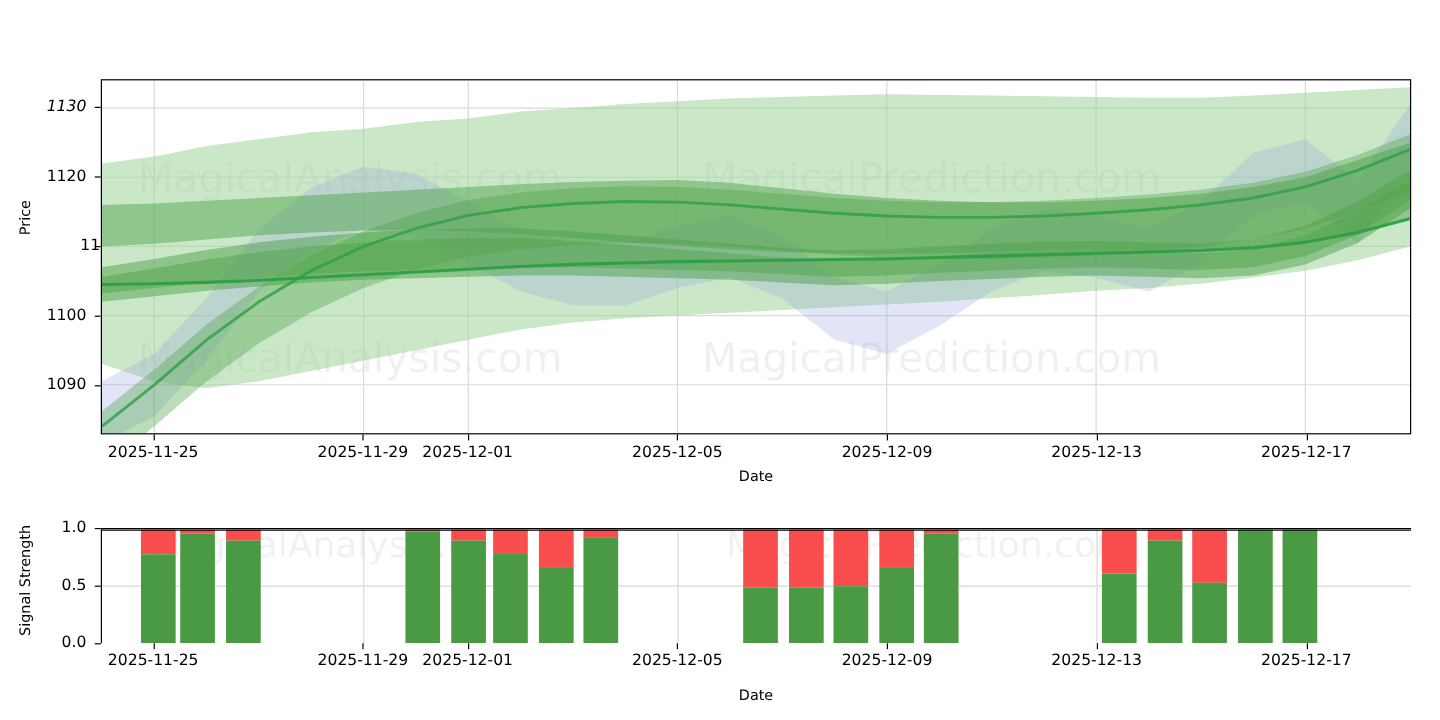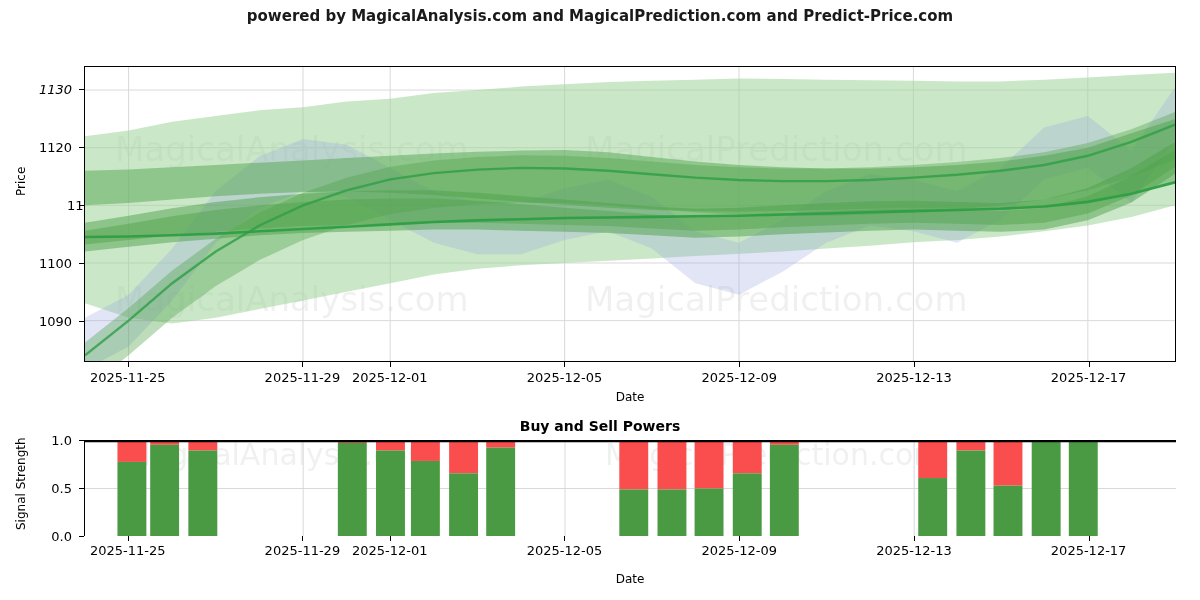--- a/index.html
+++ b/index.html
@@ -37,21 +37,20 @@
          transform:translateY(-50%);}
   .wm{position:absolute;font-size:34px;color:#000;opacity:.055;white-space:nowrap;
       pointer-events:none;font-weight:400;}
 </style>
 </head>
 <body>
 
 <div id="root">
 
   <div class="title-block">
-    <div class="title-line">powered by MagicalAnalysis.com and MagicalPrediction.com and Predict-Price.com</div>
   </div>
 
   <div class="ylabel-price">Price</div>
   <div id="price-ticks">
       <div class="ytick" style="top: 321.373px; left: 0px; width: 72px;">1090</div>
       <div class="ytick-mark" style="top: 321.373px; left: 79px;"></div>
       <div class="ytick" style="top: 263px; left: 0px; width: 72px;">1100</div>
       <div class="ytick-mark" style="top: 263.333px; left: 79px;"></div>
       <div class="ytick" style="top: 205.294px; left: 0px; width: 72px; padding-left: 28px;">1110</div>
       <div class="ytick-mark" style="top: 205.294px; left: 79px;"></div>
@@ -99,21 +98,20 @@
       <div class="xtick-lbl" style="left: 564.48px; top: 370px;">2025-12-05</div>
       <div class="xtick-mark" style="left: 739.2px; top: 362px;"></div>
       <div class="xtick-lbl" style="left: 739.2px; top: 370px;">2025-12-09</div>
       <div class="xtick-mark" style="left: 913.92px; top: 362px;"></div>
       <div class="xtick-lbl" style="left: 913.92px; top: 370px;">2025-12-13</div>
       <div class="xtick-mark" style="left: 1088.64px; top: 362px;"></div>
       <div class="xtick-lbl" style="left: 1088.64px; top: 370px;">2025-12-17</div>
     </div>
   <div class="xaxis-title" style="left:630px;top:390px;">Date</div>
 
-  <div id="signal-title">Buy and Sell Powers</div>
   <div class="ylabel-signal">Signal Strength</div>
   <div id="signal-ticks">
       <div class="stick" style="top: 536px; left: 0px; width: 72px;">0.0</div>
       <div class="ytick-mark" style="top: 536px; left: 79px;"></div>
       <div class="stick" style="top: 488px; left: 0px; width: 72px;">0.5</div>
       <div class="ytick-mark" style="top: 488px; left: 79px;"></div>
       <div class="stick" style="top: 440px; left: 0px; width: 72px;">1.0</div>
       <div class="ytick-mark" style="top: 440px; left: 79px;"></div>
     </div>
   <div id="signal-panel">

